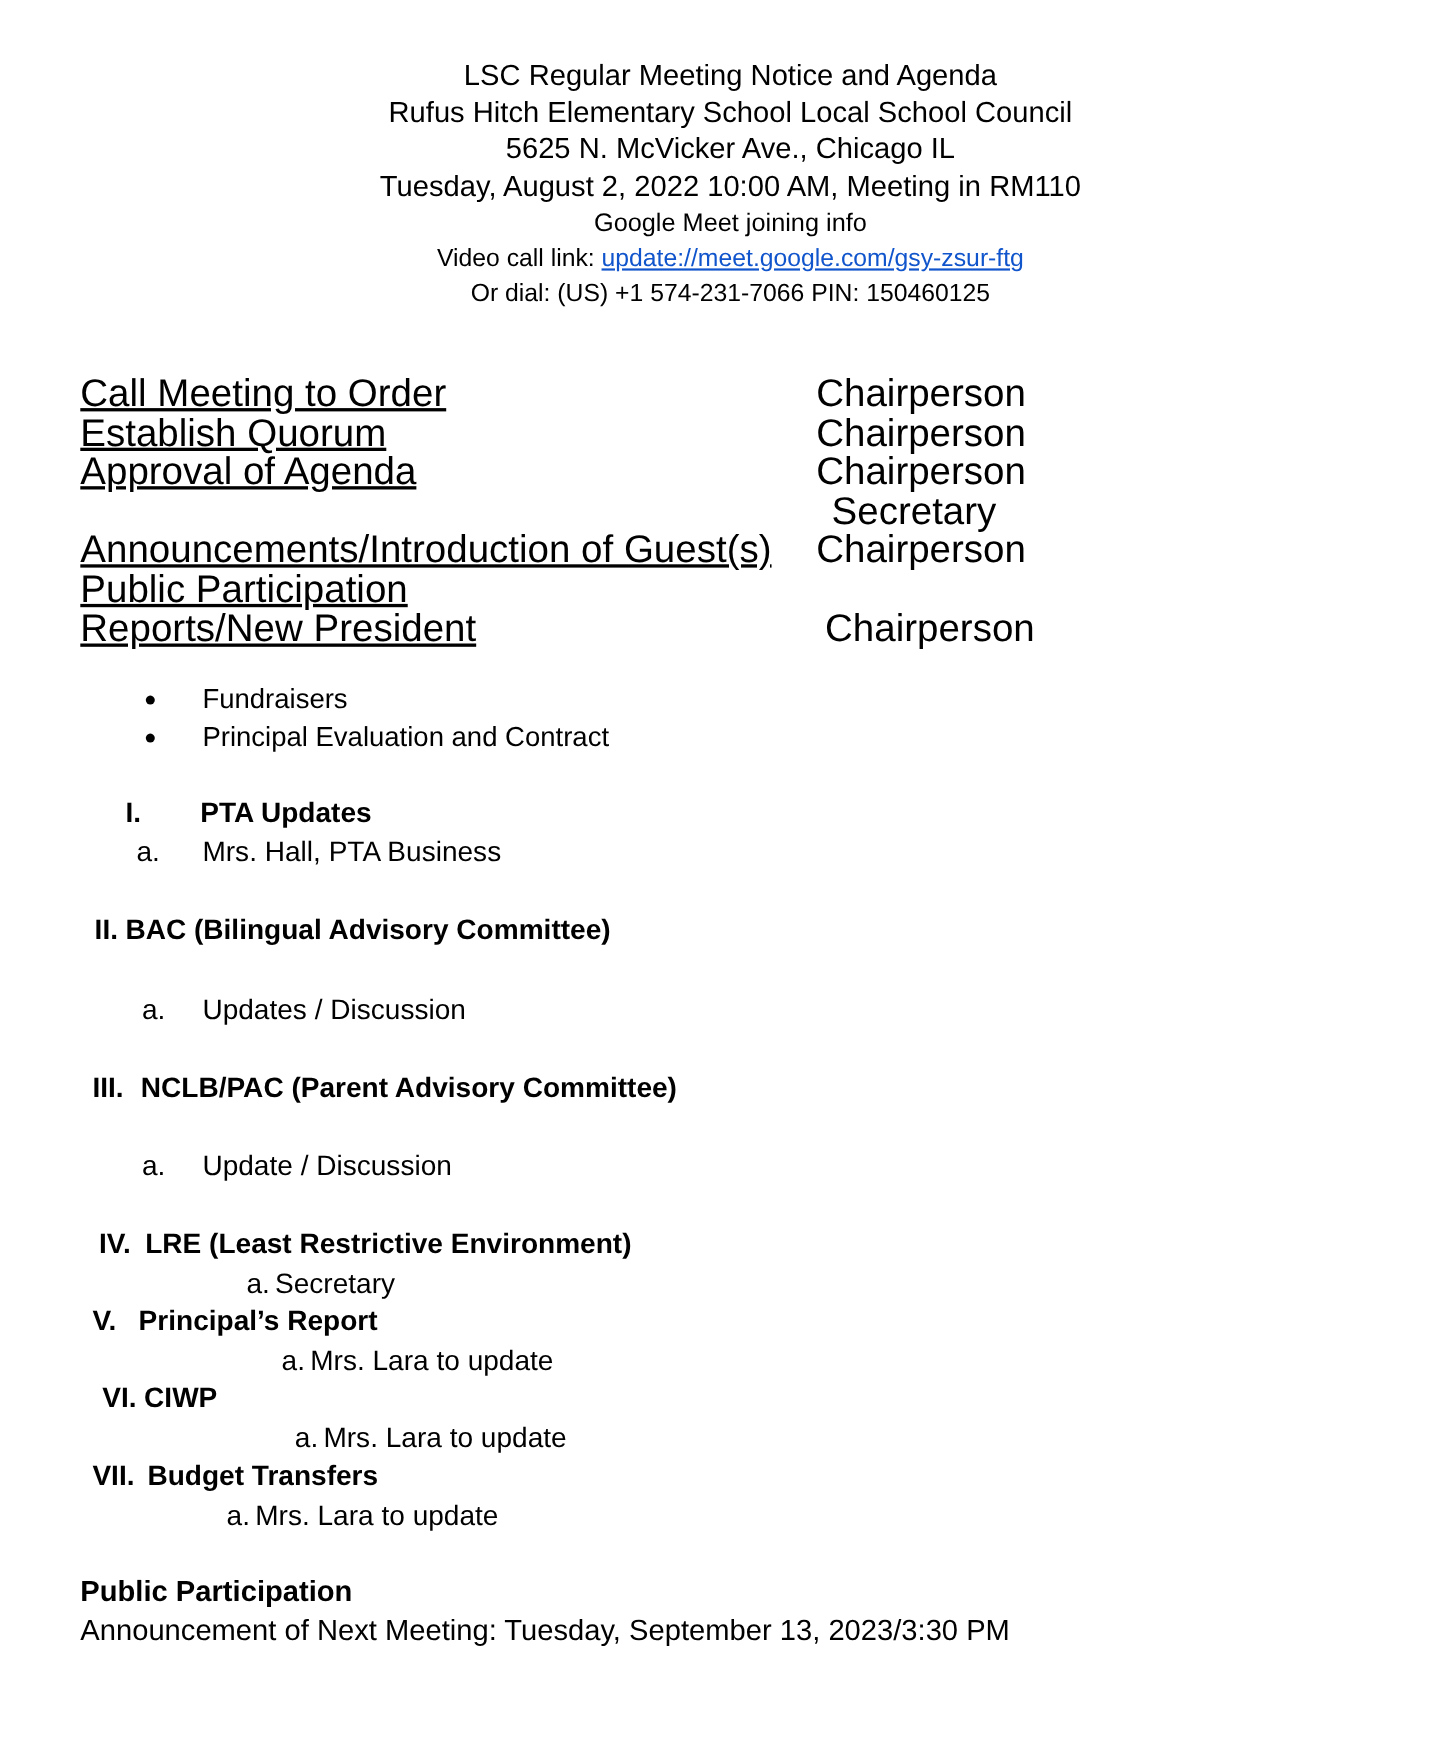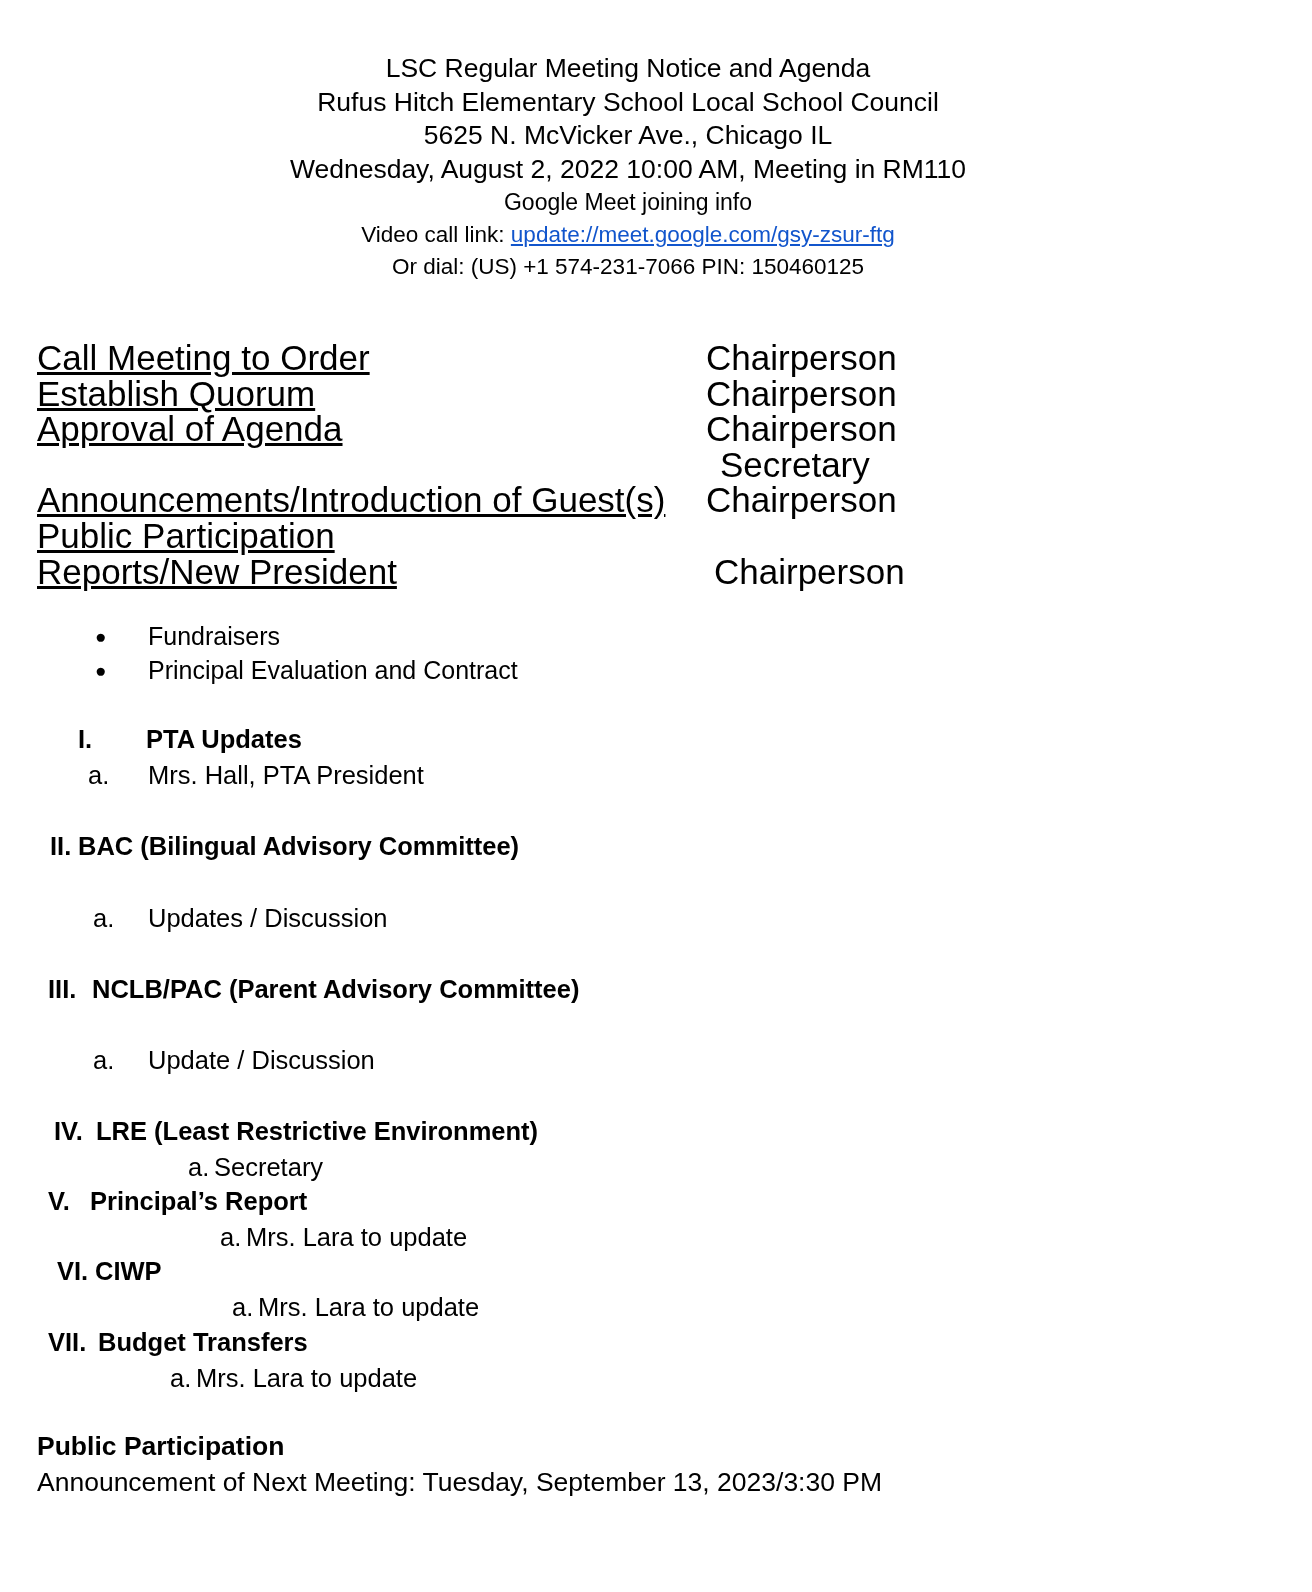--- a/index.html
+++ b/index.html
@@ -12,20 +12,21 @@
     height: 1592px;
     font-family: "Liberation Sans", sans-serif;
     color: #000000;
     -webkit-font-smoothing: antialiased;
   }
   .page {
     position: relative;
     width: 1040px;
     height: 1592px;
     overflow: hidden;
+    margin-left: 36px;
   }
 
   
   .header {
     position: absolute;
     left: 0;
     top: 52px;
     width: 1256px;
     text-align: center;
   }
@@ -148,21 +149,21 @@
 </style>
 </head>
 <body>
 
 <div class="page">
 
   <div class="header">
     <div class="hline">LSC Regular Meeting Notice and Agenda</div>
     <div class="hline">Rufus Hitch Elementary School Local School Council</div>
     <div class="hline">5625 N. McVicker Ave., Chicago IL</div>
-    <div class="hline">Wednesday, August 2, 2022 10:00 AM, Meeting in RM110</div>
+    <div class="hline">Tuesday, August 2, 2022 10:00 AM, Meeting in RM110</div>
     <div class="hline small">Google Meet joining info</div>
     <div class="hline smaller"><span>Video call link: </span><a class="meet-link" href="#">update://meet.google.com/gsy-zsur-ftg</a></div>
     <div class="hline smaller">Or dial: (US) +1 574-231-7066 PIN: 150460125</div>
   </div>
 
   <div class="agenda">
     <div class="agenda-row">
       <span>Call Meeting to Order</span>
       <span class="role" style="left:669px;">Chairperson</span>
     </div>
@@ -201,21 +202,21 @@
       <span class="btext">Principal Evaluation and Contract</span>
     </div>
   </div>
 
   <div class="sec bold" style="left:78px; top:722px;">
     <span class="num">I.</span>
     <span class="ttl" style="left:68px;">PTA Updates</span>
   </div>
   <div class="subitem" style="left:88px; top:758px;">
     <span class="mk">a.</span>
-    <span class="stext" style="left:60px;">Mrs. Hall, PTA President</span>
+    <span class="stext" style="left:60px;">Mrs. Hall, PTA Business</span>
   </div>
 
   <div class="sec bold" style="left:50px; top:829px;">
     <span class="num">II.</span>
     <span class="ttl" style="left:28px;">BAC (Bilingual Advisory Committee)</span>
   </div>
   <div class="subitem" style="left:93px; top:901px;">
     <span class="mk">a.</span>
     <span class="stext" style="left:55px;">Updates / Discussion</span>
   </div>

